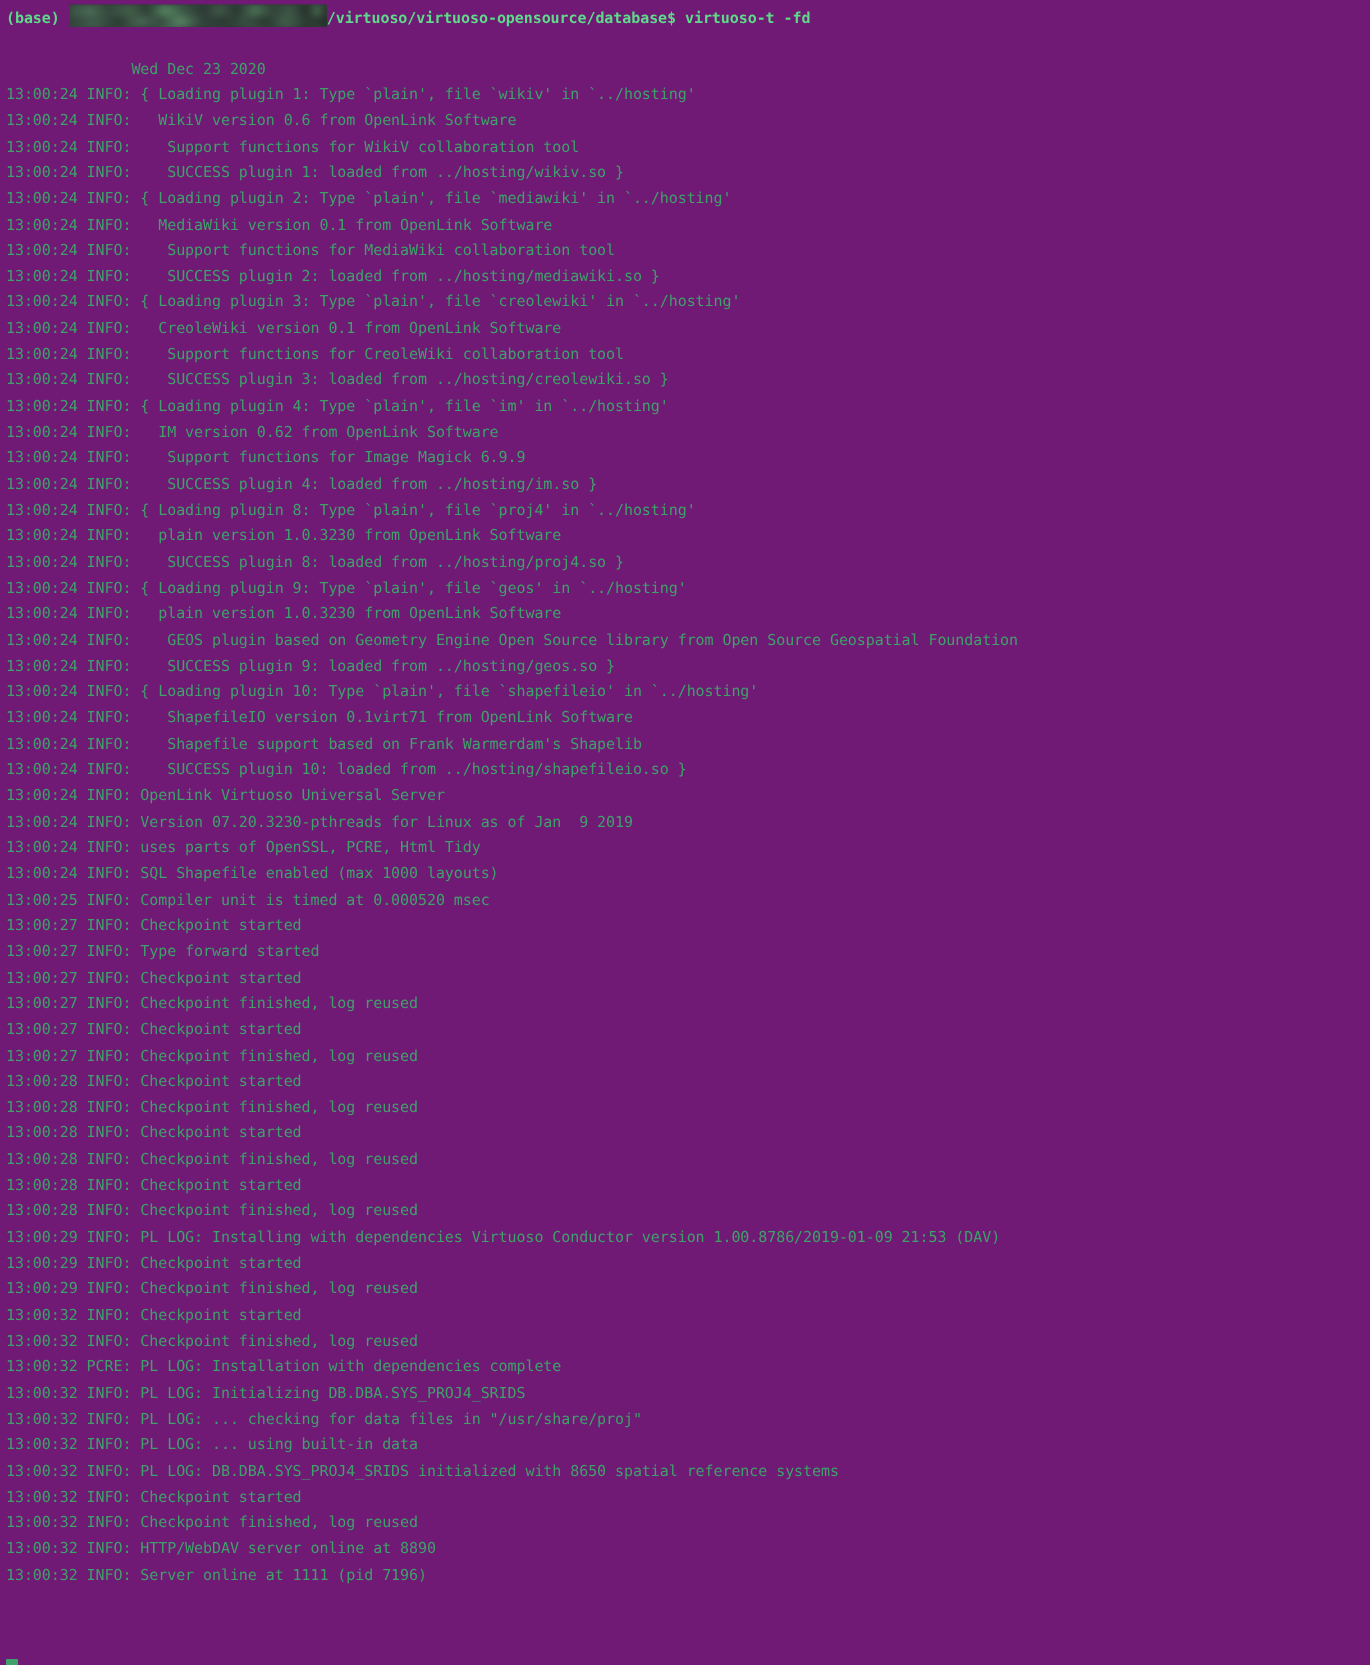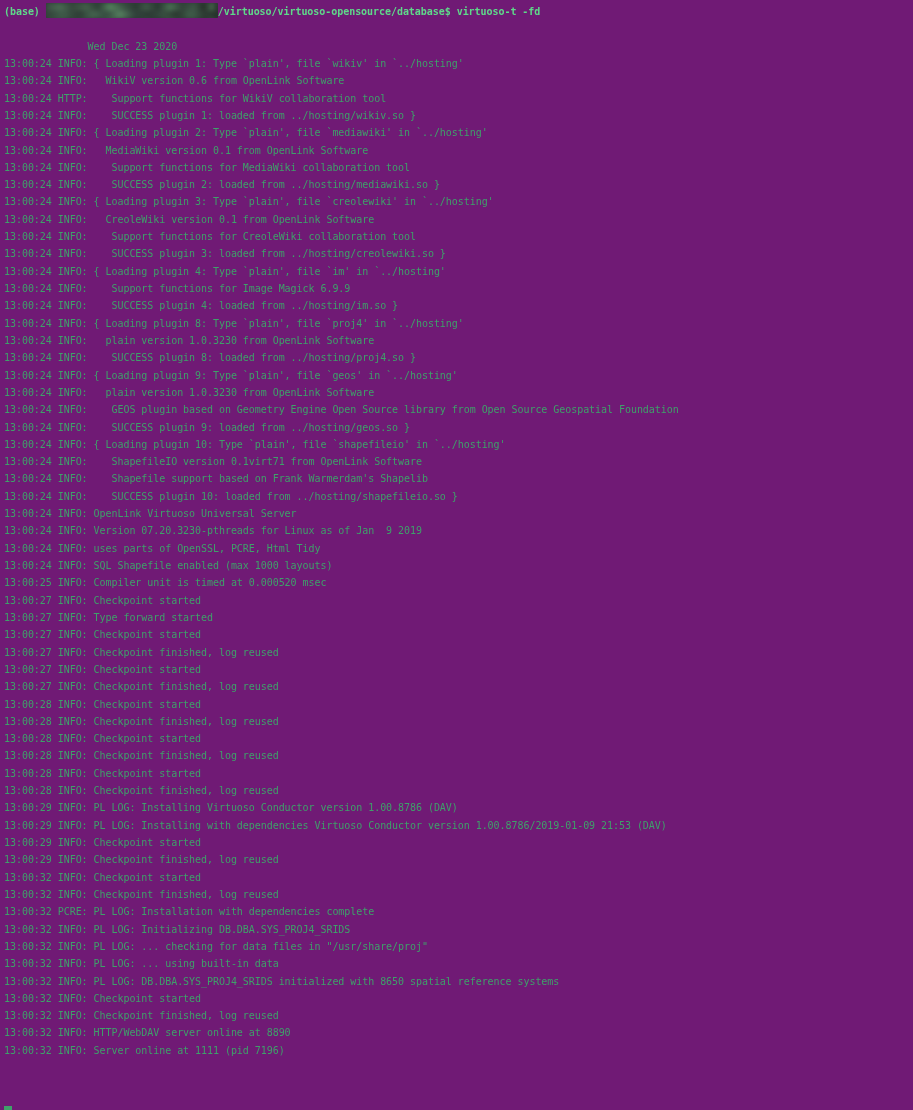--- a/index.html
+++ b/index.html
@@ -85,31 +85,32 @@
 
   <div class="prompt-line"><span class="prompt-seg">(base)</span><span> </span><span class="redaction"></span><span class="prompt-seg">/virtuoso/virtuoso-opensource/database$</span><span> </span><span class="prompt-seg">virtuoso-t -fd</span></div>
 
   <div class="line"> </div>
 
   <div class="line">              Wed Dec 23 2020</div>
 
   <div id="log-output">
       <div class="line">13:00:24 INFO: { Loading plugin 1: Type `plain', file `wikiv' in `../hosting'</div>
       <div class="line">13:00:24 INFO:   WikiV version 0.6 from OpenLink Software</div>
-      <div class="line">13:00:24 HTTP:    Support functions for WikiV collaboration tool</div>
+      <div class="line">13:00:24 INFO:    Support functions for WikiV collaboration tool</div>
       <div class="line">13:00:24 INFO:    SUCCESS plugin 1: loaded from ../hosting/wikiv.so }</div>
       <div class="line">13:00:24 INFO: { Loading plugin 2: Type `plain', file `mediawiki' in `../hosting'</div>
       <div class="line">13:00:24 INFO:   MediaWiki version 0.1 from OpenLink Software</div>
       <div class="line">13:00:24 INFO:    Support functions for MediaWiki collaboration tool</div>
       <div class="line">13:00:24 INFO:    SUCCESS plugin 2: loaded from ../hosting/mediawiki.so }</div>
       <div class="line">13:00:24 INFO: { Loading plugin 3: Type `plain', file `creolewiki' in `../hosting'</div>
       <div class="line">13:00:24 INFO:   CreoleWiki version 0.1 from OpenLink Software</div>
       <div class="line">13:00:24 INFO:    Support functions for CreoleWiki collaboration tool</div>
       <div class="line">13:00:24 INFO:    SUCCESS plugin 3: loaded from ../hosting/creolewiki.so }</div>
       <div class="line">13:00:24 INFO: { Loading plugin 4: Type `plain', file `im' in `../hosting'</div>
+      <div class="line">13:00:24 INFO:   IM version 0.62 from OpenLink Software</div>
       <div class="line">13:00:24 INFO:    Support functions for Image Magick 6.9.9</div>
       <div class="line">13:00:24 INFO:    SUCCESS plugin 4: loaded from ../hosting/im.so }</div>
       <div class="line">13:00:24 INFO: { Loading plugin 8: Type `plain', file `proj4' in `../hosting'</div>
       <div class="line">13:00:24 INFO:   plain version 1.0.3230 from OpenLink Software</div>
       <div class="line">13:00:24 INFO:    SUCCESS plugin 8: loaded from ../hosting/proj4.so }</div>
       <div class="line">13:00:24 INFO: { Loading plugin 9: Type `plain', file `geos' in `../hosting'</div>
       <div class="line">13:00:24 INFO:   plain version 1.0.3230 from OpenLink Software</div>
       <div class="line">13:00:24 INFO:    GEOS plugin based on Geometry Engine Open Source library from Open Source Geospatial Foundation</div>
       <div class="line">13:00:24 INFO:    SUCCESS plugin 9: loaded from ../hosting/geos.so }</div>
       <div class="line">13:00:24 INFO: { Loading plugin 10: Type `plain', file `shapefileio' in `../hosting'</div>
@@ -126,21 +127,20 @@
       <div class="line">13:00:27 INFO: Checkpoint started</div>
       <div class="line">13:00:27 INFO: Checkpoint finished, log reused</div>
       <div class="line">13:00:27 INFO: Checkpoint started</div>
       <div class="line">13:00:27 INFO: Checkpoint finished, log reused</div>
       <div class="line">13:00:28 INFO: Checkpoint started</div>
       <div class="line">13:00:28 INFO: Checkpoint finished, log reused</div>
       <div class="line">13:00:28 INFO: Checkpoint started</div>
       <div class="line">13:00:28 INFO: Checkpoint finished, log reused</div>
       <div class="line">13:00:28 INFO: Checkpoint started</div>
       <div class="line">13:00:28 INFO: Checkpoint finished, log reused</div>
-      <div class="line">13:00:29 INFO: PL LOG: Installing Virtuoso Conductor version 1.00.8786 (DAV)</div>
       <div class="line">13:00:29 INFO: PL LOG: Installing with dependencies Virtuoso Conductor version 1.00.8786/2019-01-09 21:53 (DAV)</div>
       <div class="line">13:00:29 INFO: Checkpoint started</div>
       <div class="line">13:00:29 INFO: Checkpoint finished, log reused</div>
       <div class="line">13:00:32 INFO: Checkpoint started</div>
       <div class="line">13:00:32 INFO: Checkpoint finished, log reused</div>
       <div class="line">13:00:32 PCRE: PL LOG: Installation with dependencies complete</div>
       <div class="line">13:00:32 INFO: PL LOG: Initializing DB.DBA.SYS_PROJ4_SRIDS</div>
       <div class="line">13:00:32 INFO: PL LOG: ... checking for data files in "/usr/share/proj"</div>
       <div class="line">13:00:32 INFO: PL LOG: ... using built-in data</div>
       <div class="line">13:00:32 INFO: PL LOG: DB.DBA.SYS_PROJ4_SRIDS initialized with 8650 spatial reference systems</div>

